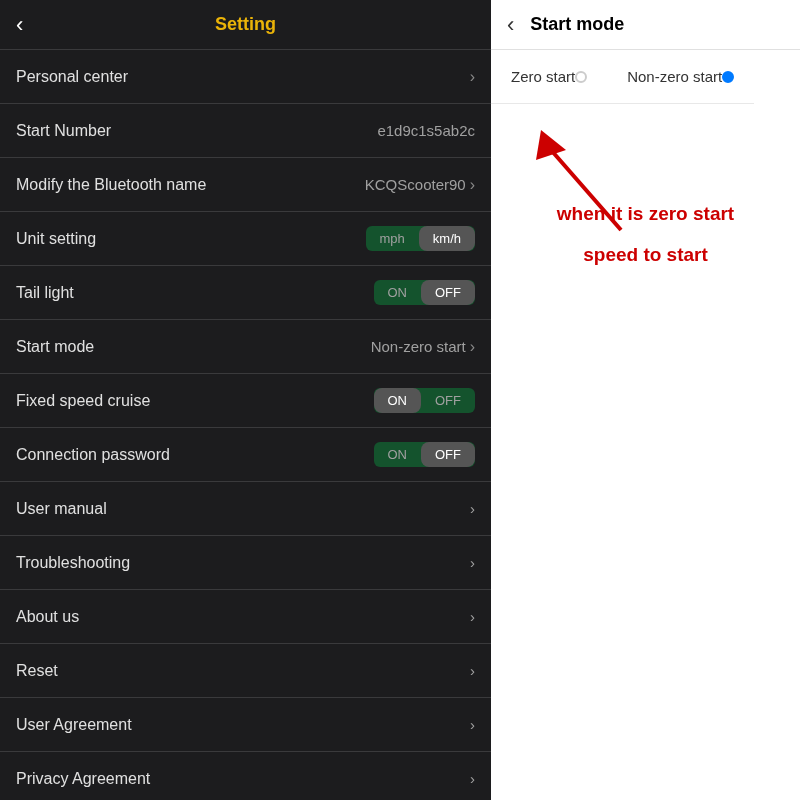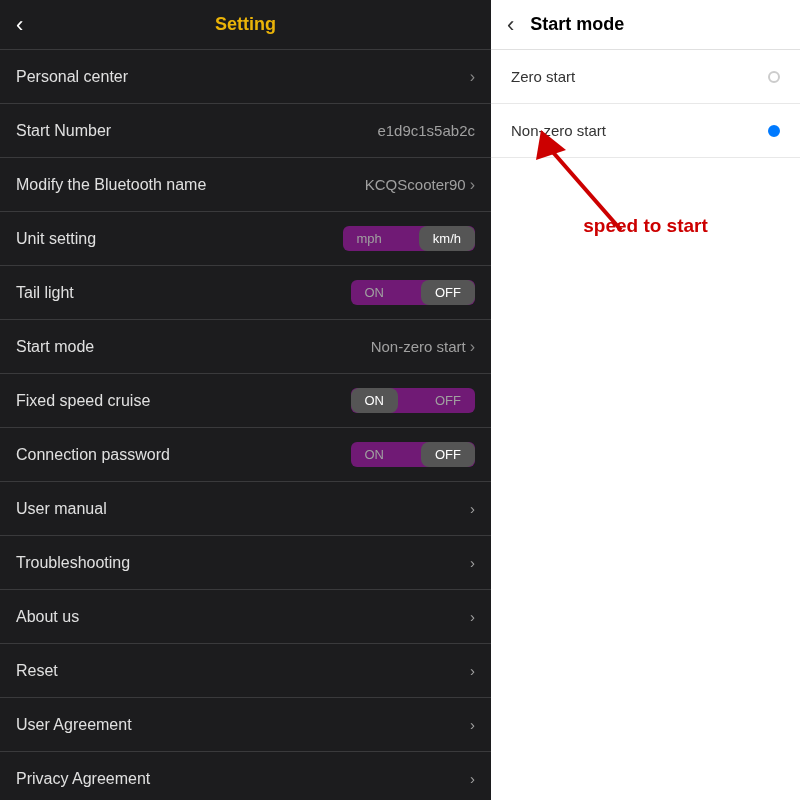--- a/index.html
+++ b/index.html
@@ -75,24 +75,23 @@
     }
 
     .settings-item .item-value .chevron {
       font-size: 16px;
       color: #888;
     }
 
     
     .toggle-group {
       display: flex;
-      background: #701a75;
+      background: #14532d;
       border-radius: 6px;
       overflow: hidden;
-      gap: 23px;
     }
 
     .toggle-btn {
       padding: 5px 14px;
       font-size: 13px;
       color: #a0a0a0;
       cursor: pointer;
       border: none;
       background: transparent;
     }
@@ -132,21 +131,21 @@
     }
 
     .startmode-header .title {
       font-size: 18px;
       font-weight: 600;
       color: #000;
     }
 
     .startmode-options {
       display: flex;
-      flex-direction: column;
+      flex-direction: row;
     }
 
     .startmode-option {
       display: flex;
       align-items: center;
       justify-content: space-between;
       padding: 0 20px;
       height: 54px;
       border-bottom: 1px solid #e8e8e8;
       cursor: pointer;
@@ -316,16 +315,17 @@
   <div class="annotation-area">
 
     <svg class="arrow-svg" width="120" height="130" viewBox="0 0 120 130" style="position:absolute; top:10px; left:20px;">
 
       <line x1="100" y1="110" x2="30" y2="30" stroke="#cc0000" stroke-width="4"></line>
 
       <polygon points="20,10 15,40 45,30" fill="#cc0000"></polygon>
     </svg>
 
     <div style="position:absolute; top:90px; left:10px; right:10px;">
+      <div style="font-size:19px; font-weight:700; color:#cc0000; text-align:center; line-height:1.5;">when it is zero start</div>
       <div style="font-size:19px; font-weight:700; color:#cc0000; text-align:center; line-height:1.5;margin-top:12px;">speed to start</div>
     </div>
   </div>
 </div>
 
 </body></html>

